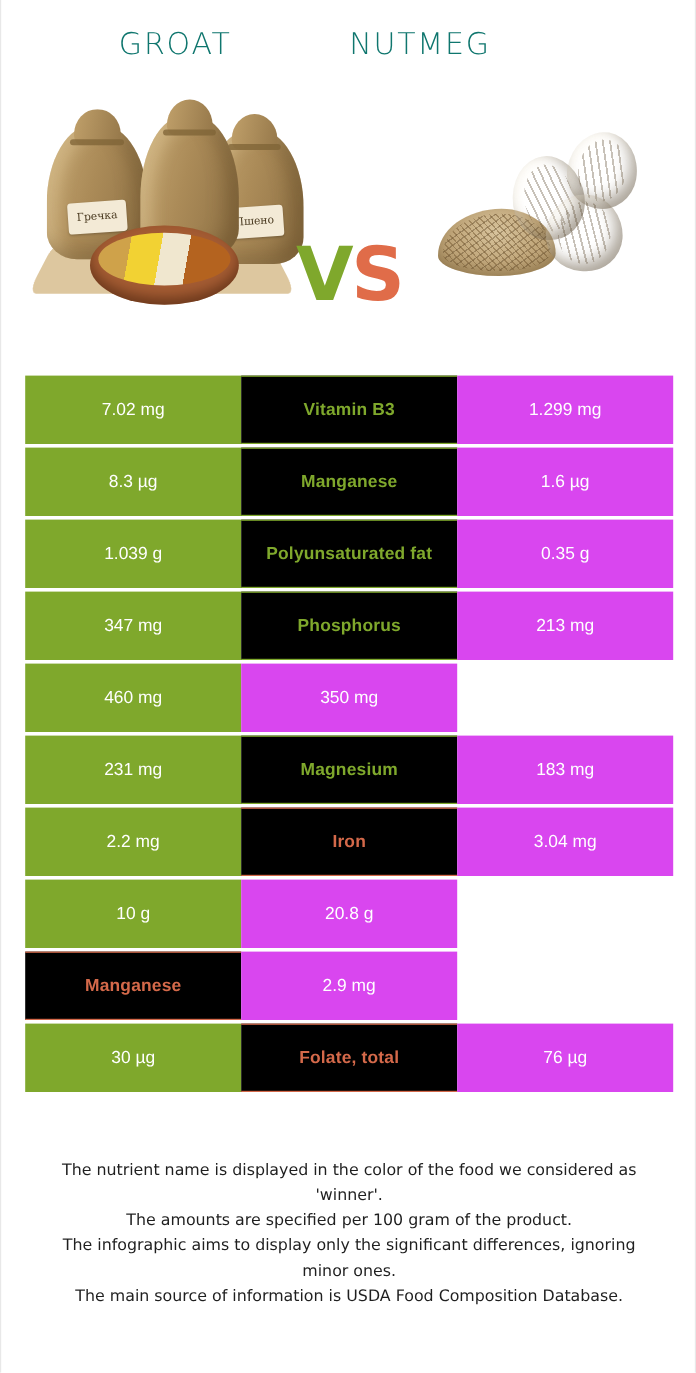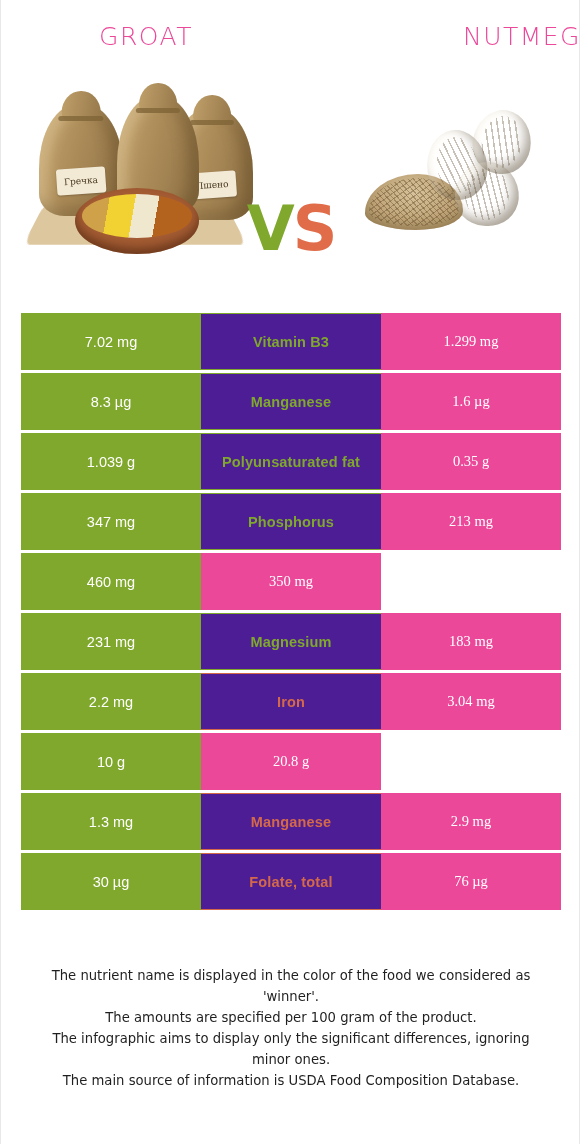--- a/index.html
+++ b/index.html
@@ -28,27 +28,27 @@
   .titles {
     height: 70px;
     position: relative;
   }
   .food-title {
     position: absolute;
     top: 22px;
     font-size: 25px;
     letter-spacing: 1.5px;
     font-weight: 300;
-    color: #ec4899;
+    color: #0f766e;
     text-transform: uppercase;
     white-space: nowrap;
     font-family: "DejaVu Sans", sans-serif;
   }
   .food-title.left  { left: 0; width: 290px; text-align: center; }
-  .food-title.right { left: 290px; width: 290px; text-align: right; }
+  .food-title.right { left: 290px; width: 290px; text-align: left; }
 
   
   .hero {
     position: relative;
     height: 215px;
   }
   .hero-cell {
     position: absolute;
     top: 0;
     width: 240px;
@@ -205,24 +205,24 @@
     font-size: 14.5px;
     box-sizing: border-box;
   }
   .cell.left-val,
   .cell.right-val {
     width: 180px;
     color: #ffffff;
     font-weight: 400;
   }
   .cell.left-val  { background: #7FA82C; }
-  .cell.right-val { background: #ec4899; font-family: Liberation Serif, serif; }
+  .cell.right-val { background: #d946ef; }
   .cell.name {
     width: 180px;
-    background: #4c1d95;
+    background: #000000;
     font-weight: 600;
     letter-spacing: .15px;
     border-top: 1px solid currentColor;
     border-bottom: 1px solid currentColor;
   }
   .cell.name.green  { color: #7FA82C; }
   .cell.name.orange { color: #D4694A; text-align: center; }
 
   
   .footer {
@@ -323,21 +323,20 @@
       <div class="row">
         <div class="cell left-val">2.2 mg</div>
         <div class="cell name orange">Iron</div>
         <div class="cell right-val">3.04 mg</div>
       </div>
       <div class="row">
         <div class="cell left-val">10 g</div>
         <div class="cell right-val">20.8 g</div>
       </div>
       <div class="row">
-        <div class="cell left-val">1.3 mg</div>
         <div class="cell name orange">Manganese</div>
         <div class="cell right-val">2.9 mg</div>
       </div>
       <div class="row">
         <div class="cell left-val">30 µg</div>
         <div class="cell name orange">Folate, total</div>
         <div class="cell right-val">76 µg</div>
       </div>
     </div>
 

